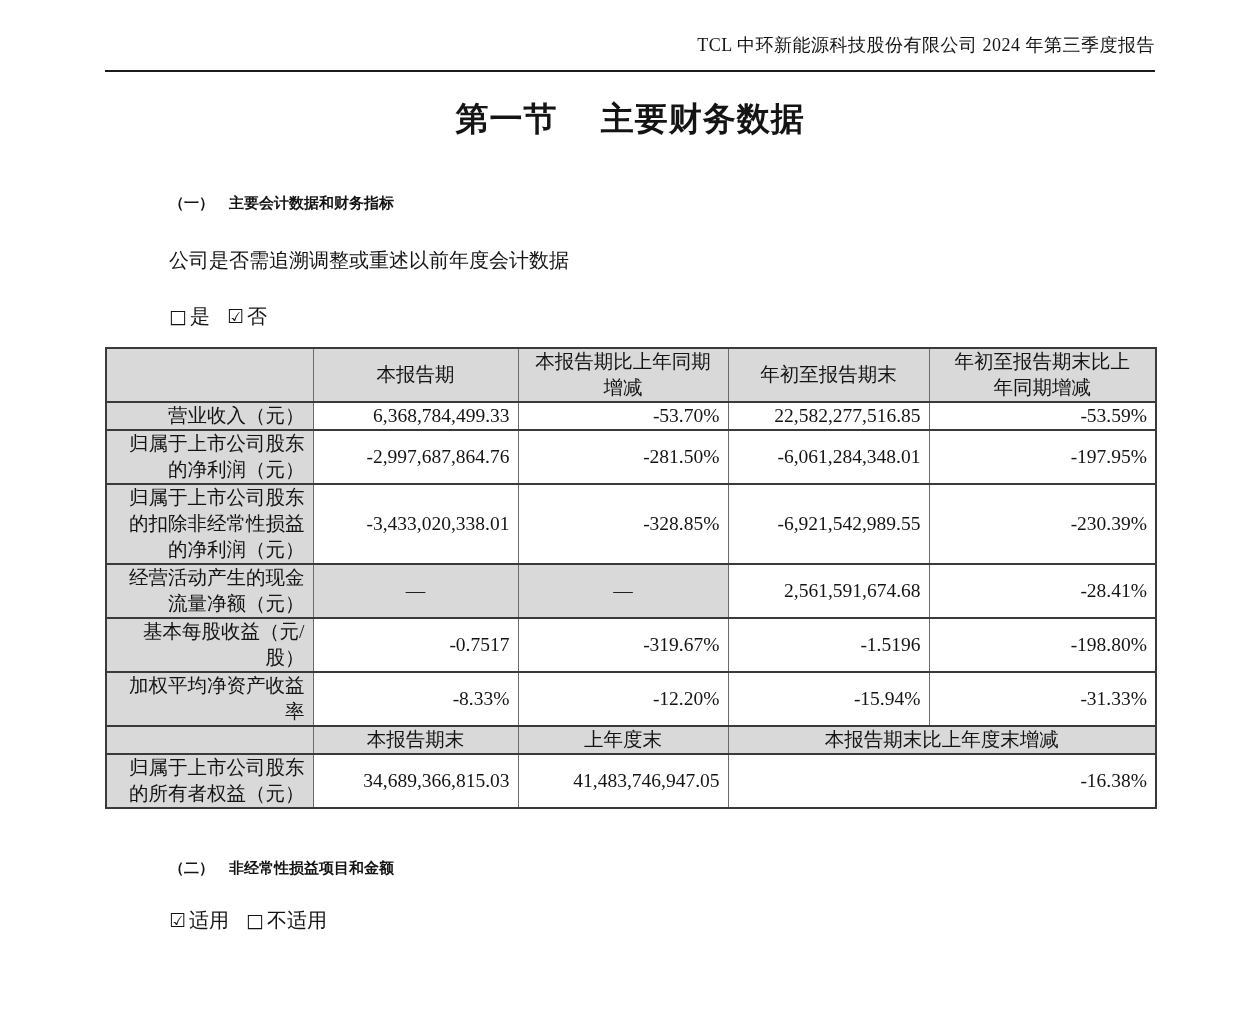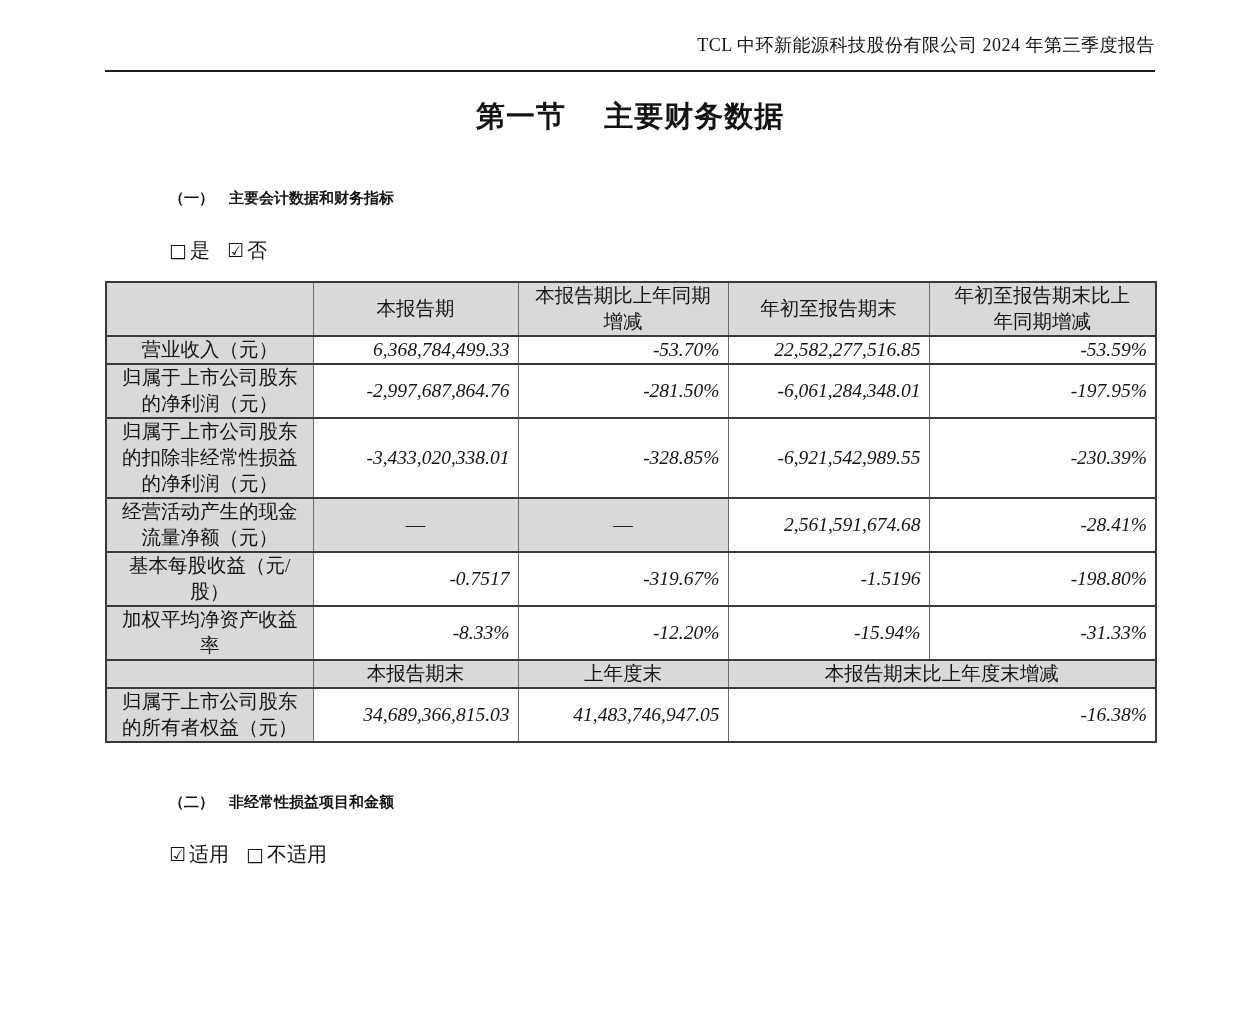--- a/index.html
+++ b/index.html
@@ -18,21 +18,21 @@
     padding-bottom: 13px;
     border-bottom: 2px solid #1c1c1c;
     text-align: right;
     font-size: 18px;
     letter-spacing: 0.5px;
   }
 
   .doc-title {
     margin: 25px 0 0 0;
     text-align: center;
-    font-size: 29px;
+    font-size: 33px;
     font-weight: bold;
     letter-spacing: 1px;
   }
 
   .sec-heading {
     margin: 52px 0 0 64px;
     font-size: 15px;
     font-weight: bold;
   }
   .sec-heading-2 { margin-top: 50px; }
@@ -73,22 +73,22 @@
     overflow: hidden;
   }
   table.fin { border: 2px solid #3a3a3a; }
   .c-lab { width: 207px; }
   .c-2 { width: 205px; }
   .c-3 { width: 210px; }
   .c-4 { width: 201px; }
   .c-5 { width: 227px; }
   td.gray { background: #d9d9d9; }
   td.hd { text-align: center; padding: 0 6px; }
-  td.lab { text-align: center; margin-left: 26px; }
-  td.num { text-align: right; padding-right: 10px; font-style: italic; }
+  td.lab { text-align: right; margin-left: 26px; }
+  td.num { text-align: right; padding-right: 10px; }
   td.dash { text-align: center; }
   tr.h1 td { height: 53px; }
   tr.r1 td { height: 27px; }
   tr.r2 td { height: 53px; }
   tr.r3 td { height: 74px; }
   tr.r2b td { height: 52px; }
   tr.r2c td { height: 50px; }
   tr.h2 td { height: 26px; }
 </style>
 </head>
@@ -97,20 +97,21 @@
 <div class="page">
 
   <div class="page-header">
     <span>TCL 中环新能源科技股份有限公司 2024 年第三季度报告</span>
   </div>
 
   <div class="doc-title">第一节　 主要财务数据</div>
 
   <div class="sec-heading">（一）　主要会计数据和财务指标</div>
 
+  <div class="question">公司是否需追溯调整或重述以前年度会计数据</div>
 
   <div class="checks">
     <span class="check-item"><span class="check-sym">□</span><span>是</span></span><span class="check-item"><span class="check-sym">☑</span><span>否</span></span>
   </div>
 
   <table class="fin">
     <colgroup>
       <col class="c-lab">
         <col class="c-2">
         <col class="c-3">

